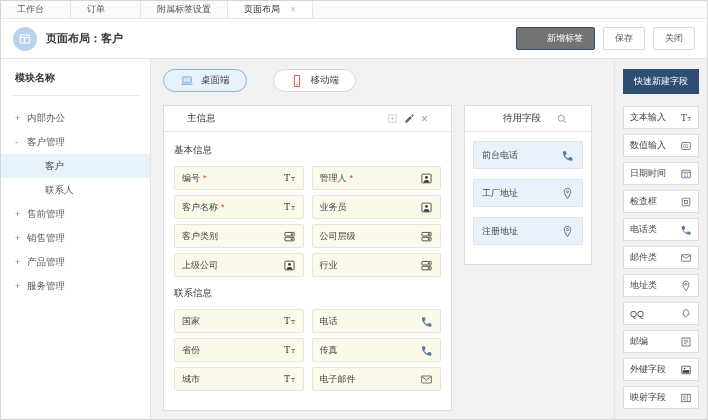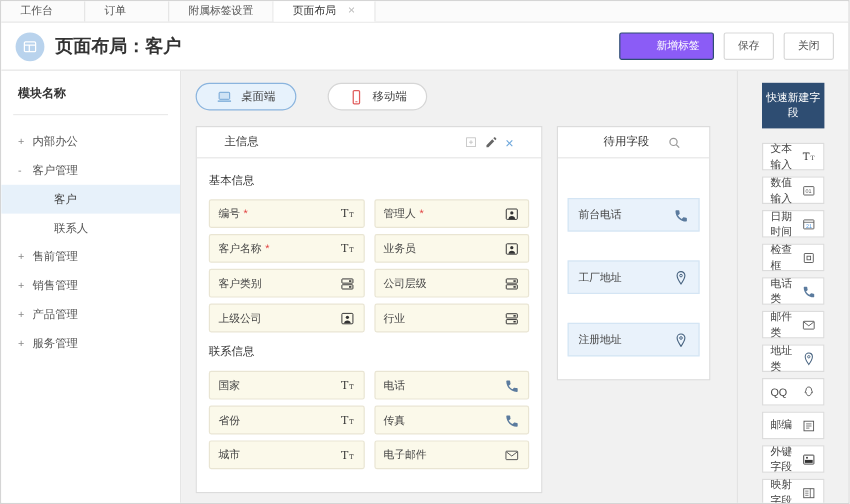--- a/index.html
+++ b/index.html
@@ -10,24 +10,24 @@
   
   .tabbar { display:flex; height:18px; background:#fbfbfb; border-bottom:1px solid #e4e4e4; font-size:9px; color:#555; }
   .tab { display:flex; align-items:center; gap:10px; padding:0 16px; border-right:1px solid #e6e6e6; cursor:pointer; min-width:70px; }
   .tab.active { background:#fff; color:#333;align-items:center; }
   .tab-close { color:#bbb; font-size:10px; }
 
   
   .header { display:flex; align-items:center; height:40px; background:#fff; border-bottom:1px solid #e2e2e2; padding:0 12px; }
   .title-badge { width:24px; height:24px; border-radius:50%; background:#b9d3ed; display:flex; align-items:center; justify-content:center; margin-right:9px; }
   .title-badge svg { width:14px; height:14px; }
-  .page-title { font-size:15px; font-weight:bold; color:#333; }
+  .page-title { font-size:11px; font-weight:bold; color:#333; }
   .header-btns { margin-left:auto; display:flex; gap:8px; }
   .btn { font-size:9px; padding:4px 11px; border:1px solid #d9d9d9; background:#fff; color:#555; border-radius:2px; cursor:pointer; }
-  .btn.primary { background:#8b5cf6; border-color:#2e4d72; color:#fff;padding-left:30px; }
+  .btn.primary { background:#737373; border-color:#2e4d72; color:#fff;padding-left:30px; }
 
   
   .body-row { display:flex; height:361px; }
 
   
   .sidebar { width:150px; background:#fff; border-right:1px solid #e5e5e5; padding-top:12px; flex-shrink:0; }
   .side-title { font-size:10px; font-weight:bold; color:#333; padding:0 0 10px 14px; }
   .side-divider { border-top:1px solid #eaeaea; margin:0 10px 10px 10px; }
   .side-item { height:24px; display:flex; align-items:center; font-size:9.5px; color:#555; padding-left:14px; cursor:pointer; }
   .side-item .prefix { width:12px; color:#888; font-size:9px; }
@@ -55,25 +55,25 @@
   .field-box { height:24px; background:#fbf9ea; border:1px solid #e9e5d3; border-radius:2px; display:flex; align-items:center; padding:0 7px; font-size:9px; color:#444; cursor:grab; }
   .field-box .req { color:#e03a3a; margin-left:3px; font-size:9px; }
   .field-box .icon { margin-left:auto; }
   .icon { display:inline-flex; }
   .icon svg { width:13px; height:13px; }
 
   
   .pending-panel { width:128px; }
   .pending-panel .panel-head .p-title { flex:1; text-align:center; }
   .pending-body { padding:9px 8px; }
-  .pending-item { height:28px; background:#e9f2fb; border:1px solid #d4e5f4; margin-bottom:10px; display:flex; align-items:center; padding:0 8px; font-size:9px; color:#444; cursor:grab;margin-top:24px; }
+  .pending-item { height:28px; background:#e9f2fb; border:1px solid #d4e5f4; margin-bottom:10px; display:flex; align-items:center; padding:0 8px; font-size:9px; color:#444; cursor:grab; }
   .pending-item .icon { margin-left:auto; }
 
   
-  .right-col { width:93px; background:#f1f1f1; border-left:1px solid #e3e3e3; padding:10px 20px; flex-shrink:0; }
+  .right-col { width:93px; background:#f1f1f1; border-left:1px solid #e3e3e3; padding:10px 8px; flex-shrink:0; }
   .quick-head { background:#2e4d72; color:#fff; font-size:9px; text-align:center; padding:6px 0; margin-bottom:12px; cursor:pointer; }
   .quick-item { height:23px; background:#fff; border:1px solid #dcdcdc; margin-bottom:5px; display:flex; align-items:center; padding:0 6px; font-size:9px; color:#444; cursor:pointer; }
   .quick-item .icon { margin-left:auto; }
   .quick-item .icon svg { width:12px; height:12px; }
 </style>
 </head>
 <body>
 
 <div class="app">
 

